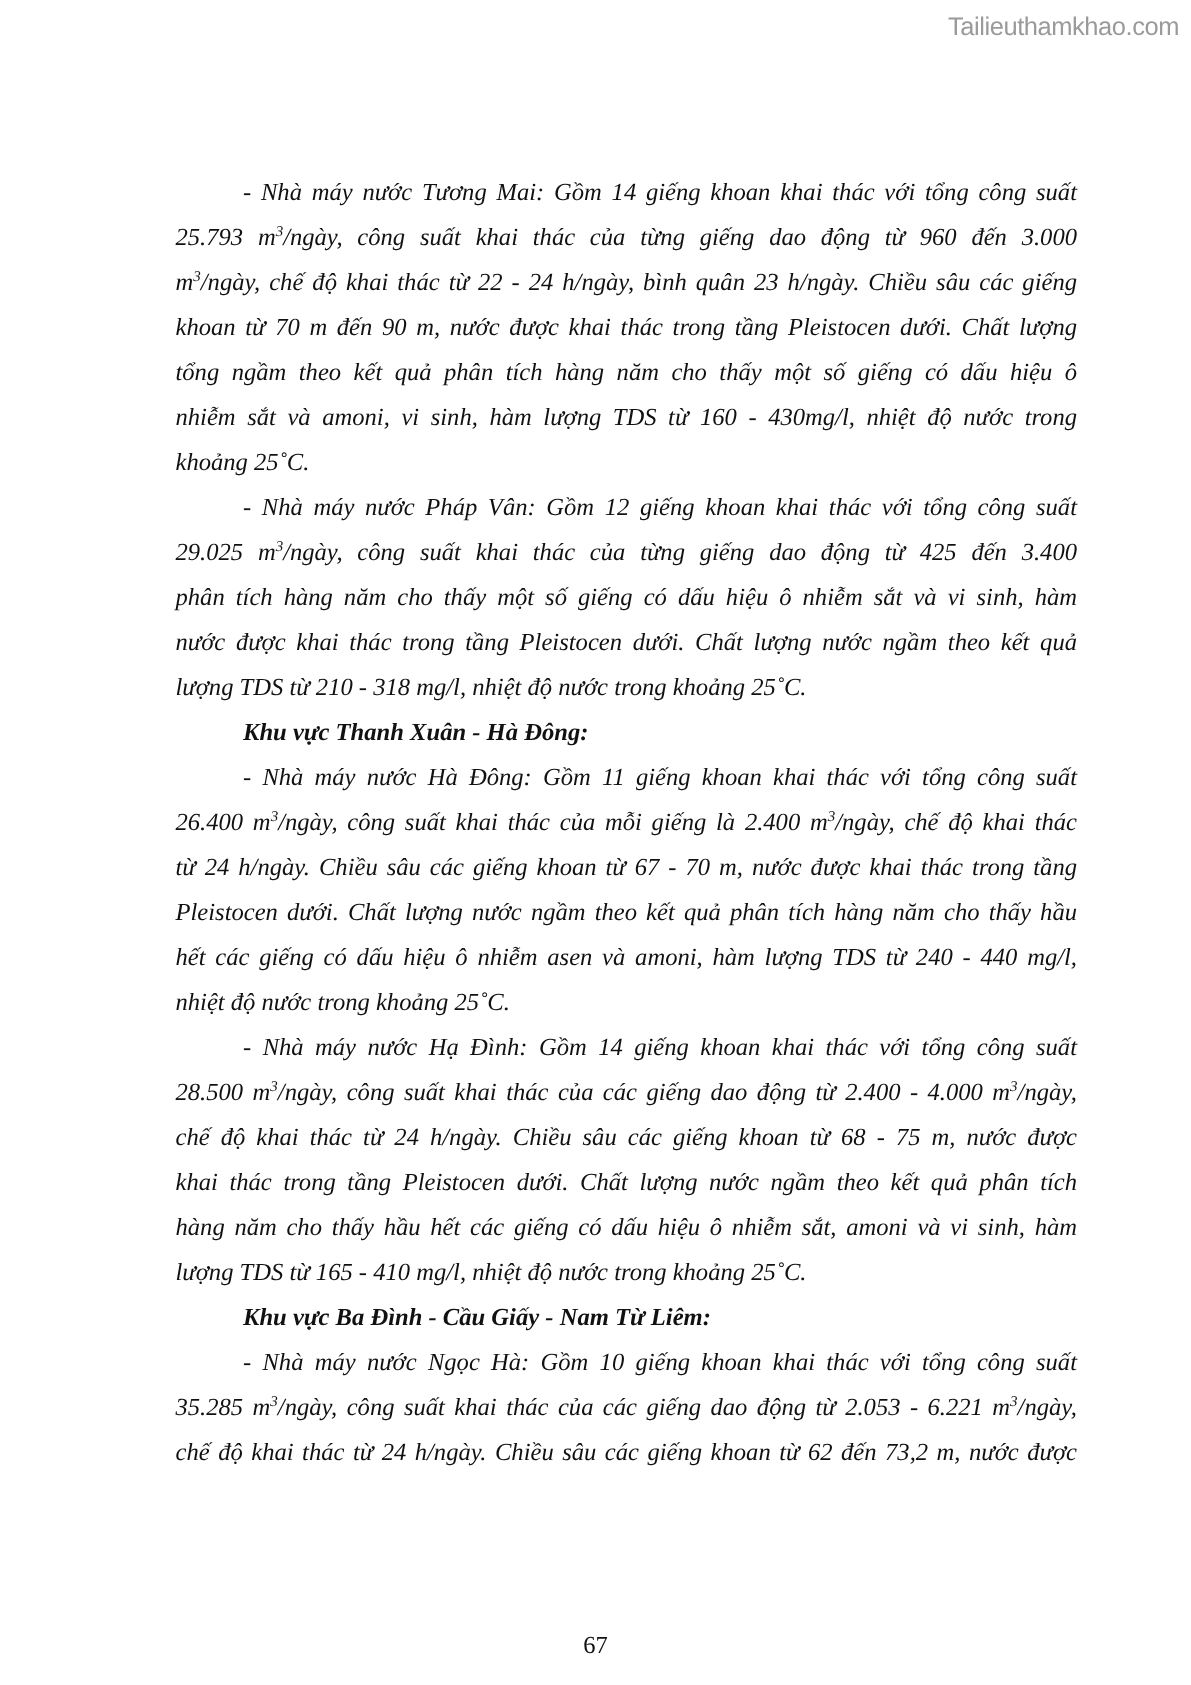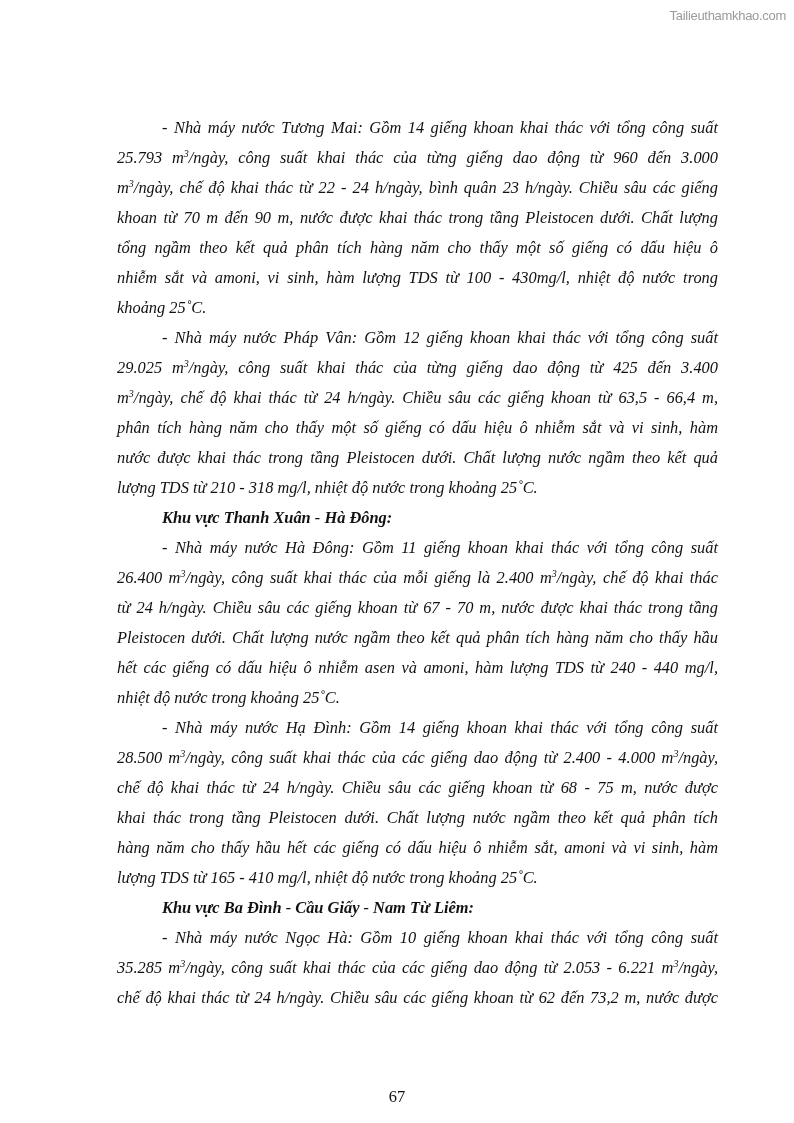--- a/index.html
+++ b/index.html
@@ -13,21 +13,21 @@
       position: relative;
       overflow: hidden;
       font-family: "Liberation Serif", "DejaVu Serif", serif;
       color: #111111;
     }
     .watermark {
       position: absolute;
       top: 8px;
       right: 8px;
       font-family: "Liberation Sans", "DejaVu Sans", sans-serif;
-      font-size: 13px;
+      font-size: 17px;
       color: #9a9a9a;
       letter-spacing: -0.3px;
     }
     .content {
       position: absolute;
       left: 117px;
       top: 113px;
       width: 601px;
       font-style: italic;
     }
@@ -73,27 +73,26 @@
 
 <div class="watermark">Tailieuthamkhao.com</div>
 
 <div class="content" id="doc-body">
     <div>
       <div class="line indent">- Nhà máy nước Tương Mai: Gồm 14 giếng khoan khai thác với tổng công suất</div>
       <div class="line">25.793 m<sup>3</sup>/ngày, công suất khai thác của từng giếng dao động từ 960 đến 3.000</div>
       <div class="line">m<sup>3</sup>/ngày, chế độ khai thác từ 22 - 24 h/ngày, bình quân 23 h/ngày. Chiều sâu các giếng</div>
       <div class="line">khoan từ 70 m đến 90 m, nước được khai thác trong tầng Pleistocen dưới. Chất lượng</div>
       <div class="line">tổng ngầm theo kết quả phân tích hàng năm cho thấy một số giếng có dấu hiệu ô</div>
-      <div class="line">nhiễm sắt và amoni, vi sinh, hàm lượng TDS từ 100 - 430mg/l, nhiệt độ nước trong</div>
+      <div class="line">nhiễm sắt và amoni, vi sinh, hàm lượng TDS từ 160 - 430mg/l, nhiệt độ nước trong</div>
       <div class="line last">khoảng 25˚C.</div>
     </div>
     <div>
       <div class="line indent">- Nhà máy nước Pháp Vân: Gồm 12 giếng khoan khai thác với tổng công suất</div>
       <div class="line">29.025 m<sup>3</sup>/ngày, công suất khai thác của từng giếng dao động từ 425 đến 3.400</div>
-      <div class="line">m<sup>3</sup>/ngày, chế độ khai thác từ 24 h/ngày. Chiều sâu các giếng khoan từ 63,5 - 66,4 m,</div>
       <div class="line">phân tích hàng năm cho thấy một số giếng có dấu hiệu ô nhiễm sắt và vi sinh, hàm</div>
       <div class="line">nước được khai thác trong tầng Pleistocen dưới. Chất lượng nước ngầm theo kết quả</div>
       <div class="line last">lượng TDS từ 210 - 318 mg/l, nhiệt độ nước trong khoảng 25˚C.</div>
     </div>
     <div class="line heading">Khu vực Thanh Xuân - Hà Đông:</div>
     <div>
       <div class="line indent">- Nhà máy nước Hà Đông: Gồm 11 giếng khoan khai thác với tổng công suất</div>
       <div class="line">26.400 m<sup>3</sup>/ngày, công suất khai thác của mỗi giếng là 2.400 m<sup>3</sup>/ngày, chế độ khai thác</div>
       <div class="line">từ 24 h/ngày. Chiều sâu các giếng khoan từ 67 - 70 m, nước được khai thác trong tầng</div>
       <div class="line">Pleistocen dưới. Chất lượng nước ngầm theo kết quả phân tích hàng năm cho thấy hầu</div>

